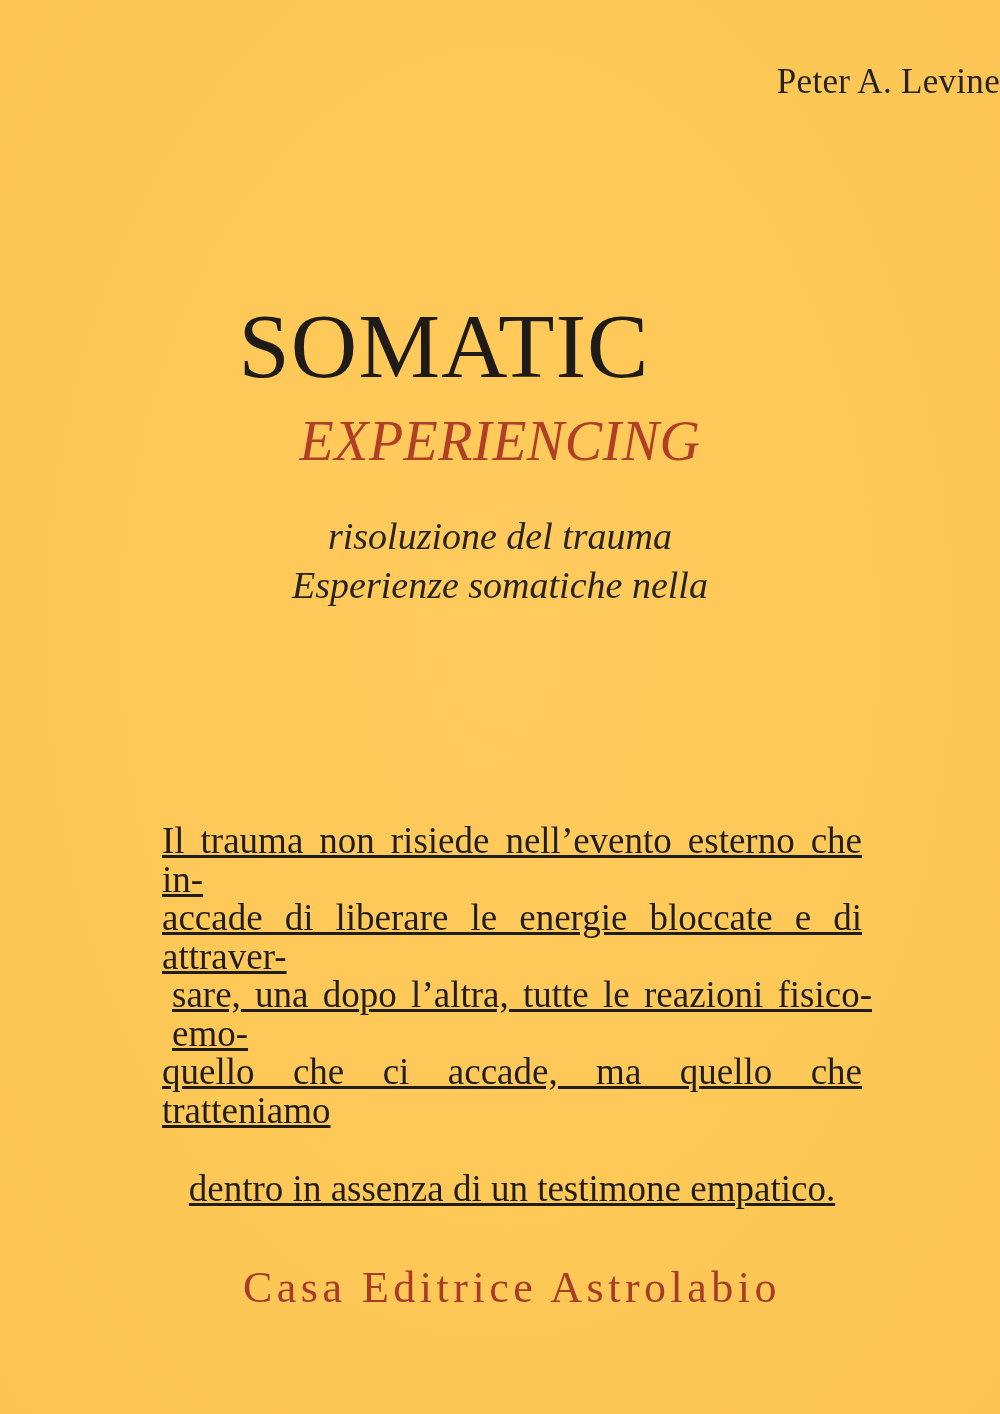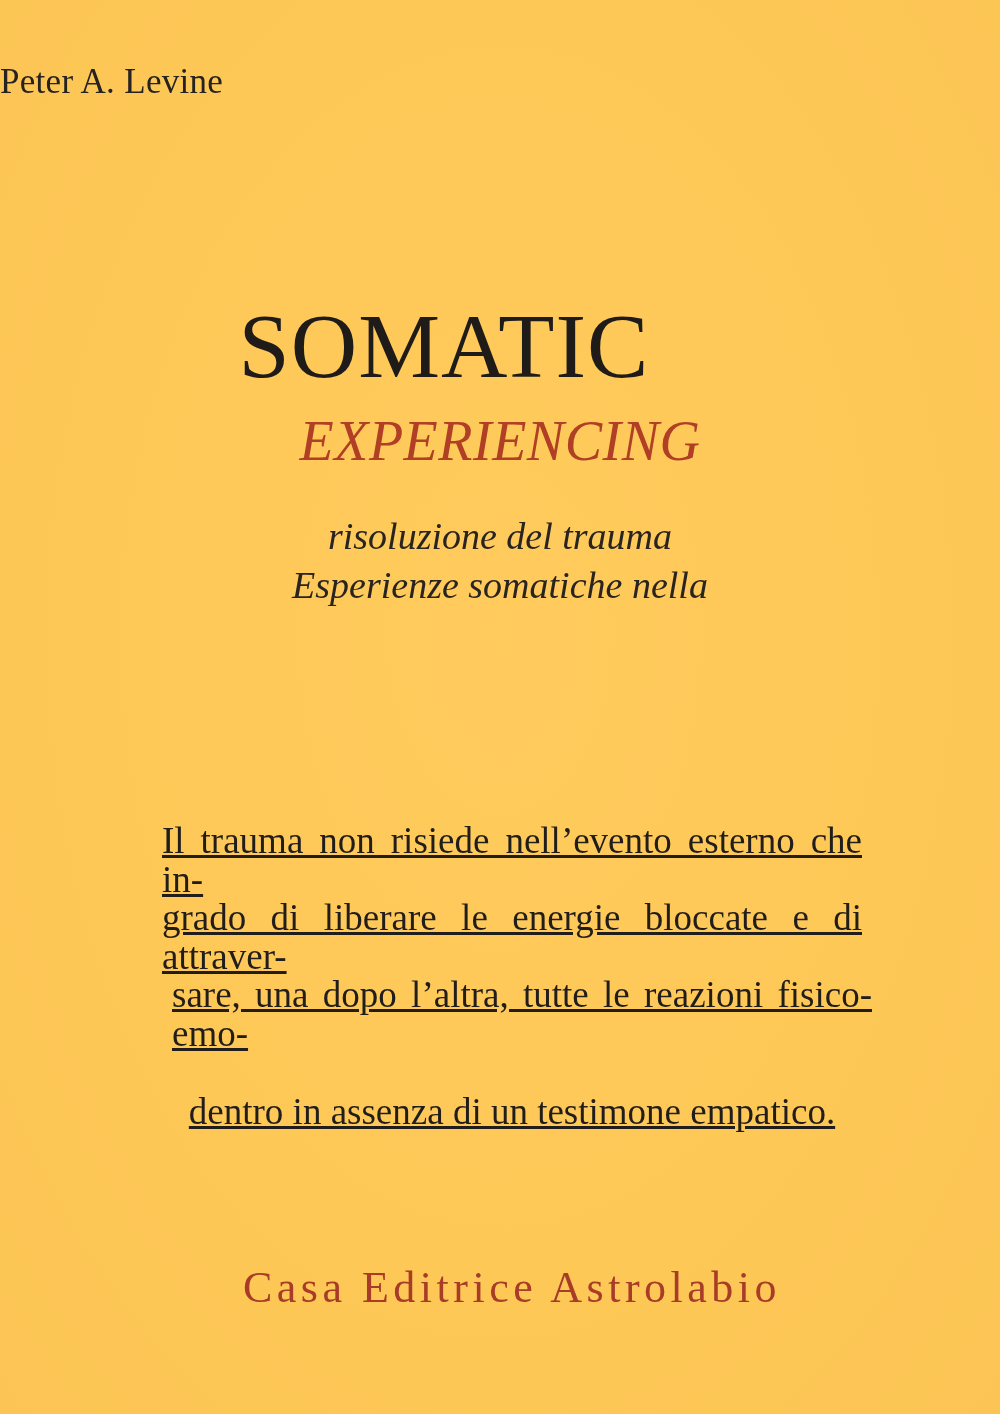--- a/index.html
+++ b/index.html
@@ -18,21 +18,21 @@
     .cover {
       position: absolute;
       inset: 0;
       background: radial-gradient(ellipse at 50% 45%, #FFCB5C 0%, #FEC857 60%, #FBC454 100%);
     }
     .author {
       position: absolute;
       top: 62px;
       left: 0;
       width: 1000px;
-      text-align: left;
+      text-align: right;
       font-size: 35px;
       letter-spacing: 0.3px;
       color: #262220;
     }
     .title {
       position: absolute;
       top: 296px;
       left: 0;
       width: 888px;
       text-align: center;
@@ -116,20 +116,21 @@
 
   <div class="title-accent">EXPERIENCING</div>
 
   <div class="subtitle">
     <span>risoluzione del trauma</span>
     <span>Esperienze somatiche nella</span>
   </div>
 
   <div class="blurb">
     <span class="line l1 j">Il trauma non risiede nell’evento esterno che in-</span>
-    <span class="line l4 j">grado di liberare le energie bloccate e di attraver-</span>
+    <span class="line l4 j">accade di liberare le energie bloccate e di attraver-</span>
     <span class="line l5 j">sare, una dopo l’altra, tutte le reazioni fisico-emo-</span>
+    <span class="line l7 j">quello che ci accade, ma quello che tratteniamo</span>
     <span class="line l8">dentro in assenza di un testimone empatico.</span>
   </div>
 
   <div class="publisher">Casa Editrice Astrolabio</div>
 
 </div>
 
 </body></html>

